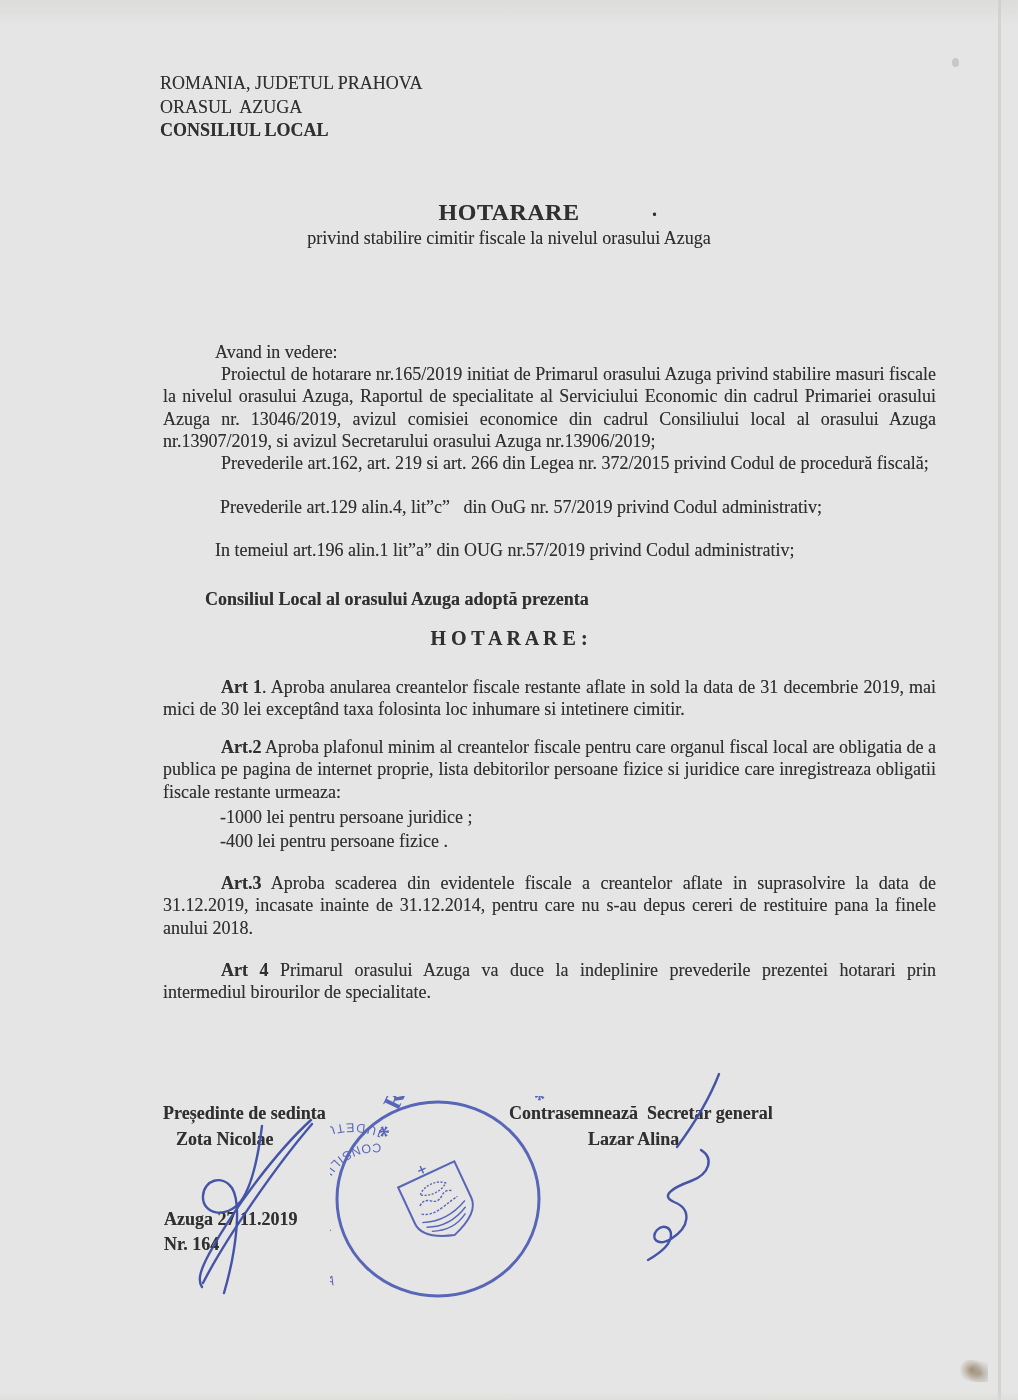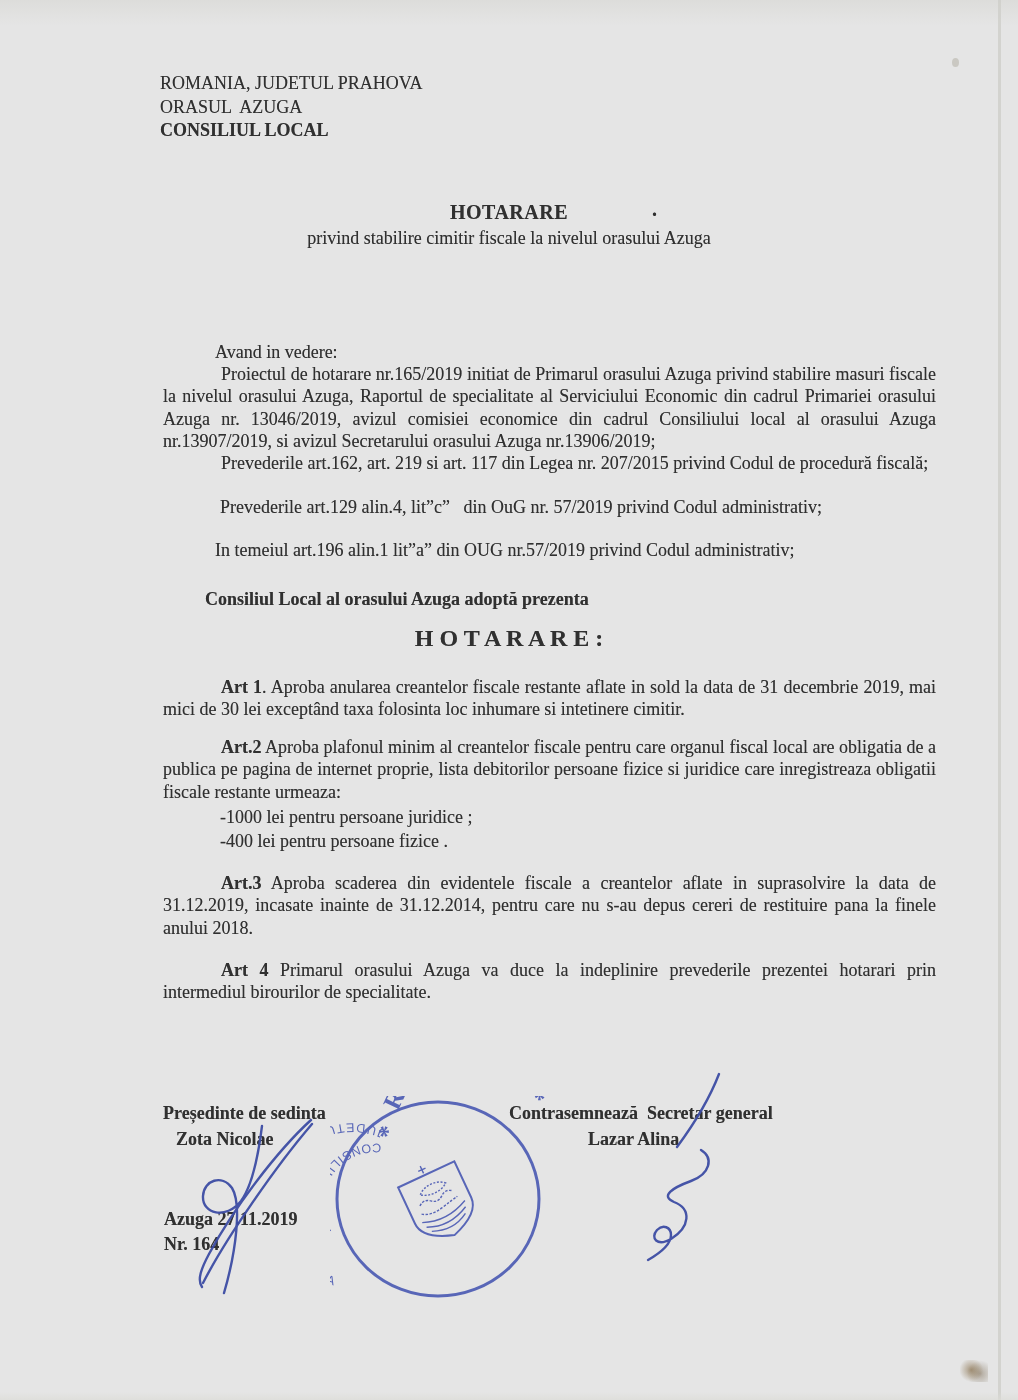--- a/index.html
+++ b/index.html
@@ -9,31 +9,31 @@
     color:#303030;
   }
   .abs { position:absolute; }
   .b { font-weight:bold; }
   .pre { white-space:pre-wrap; }
   .txt { font-size:18px; line-height:22.4px; text-shadow:0 0 0.4px rgba(40,40,40,.45); }
   .para { left:163px; width:773px; text-align:justify; }
   .ind { text-indent:58px; }
 
   #letterhead { left:160px; top:72px; line-height:23.5px; }
-  #title-main { left:0; top:201px; width:1018px; text-align:center; font-size:20px; letter-spacing:.5px; }
+  #title-main { left:0; top:201px; width:1018px; text-align:center; font-size:24px; letter-spacing:.5px; }
   #title-mark { left:652px; top:198px; font-size:20px; }
   #title-sub { left:0; top:227px; width:1018px; text-align:center; }
 
   #intro   { top:341px; left:163px; text-indent:52px; }
   #p-proiect { top:363px; }
   #p-prev1 { top:452px; }
   #p-prev2 { top:496px; left:163px; text-indent:57px; }
   #p-temei { top:539px; left:163px; text-indent:52px; }
   #adopt   { top:588px; left:163px; text-indent:42px; }
-  #heading { top:627px; left:0; width:1018px; text-align:center; font-size:24px; }
+  #heading { top:627px; left:0; width:1018px; text-align:center; font-size:20px; }
   #art1 { top:676px; }
   #art2 { top:736px; }
   #list1 { top:806px; left:163px; text-indent:57px; }
   #list2 { top:830px; left:163px; text-indent:57px; }
   #art3 { top:872px; }
   #art4 { top:959px; }
 
   #sig-left-role  { left:163px; top:1102px; }
   #sig-left-name  { left:176px; top:1128px; }
   #sig-right-role { left:509px; top:1102px; }
@@ -73,21 +73,21 @@
     <div class="pre">ORASUL  AZUGA</div>
     <div class="pre b">CONSILIUL LOCAL</div>
   </div>
 
   <div class="abs txt b" id="title-main">HOTARARE</div>
   <div class="abs txt b" id="title-mark">.</div>
   <div class="abs txt" id="title-sub">privind stabilire cimitir fiscale la nivelul orasului Azuga</div>
 
   <div class="abs txt" id="intro">Avand in vedere:</div>
   <div class="abs txt para ind" id="p-proiect">Proiectul de hotarare nr.165/2019 initiat de Primarul orasului Azuga privind stabilire masuri fiscale la nivelul orasului Azuga,  Raportul de specialitate al Serviciului Economic din cadrul Primariei orasului Azuga nr. 13046/2019, avizul comisiei economice din cadrul Consiliului local al orasului Azuga nr.13907/2019, si avizul Secretarului orasului Azuga nr.13906/2019;</div>
-  <div class="abs txt para ind" id="p-prev1">Prevederile art.162, art. 219 si art. 117 din Legea nr. 207/2015 privind  Codul de procedură fiscală;</div>
+  <div class="abs txt para ind" id="p-prev1">Prevederile art.162, art. 219 si art. 266 din Legea nr. 372/2015 privind  Codul de procedură fiscală;</div>
   <div class="abs txt pre" id="p-prev2">Prevederile art.129 alin.4, lit”c”   din OuG nr. 57/2019 privind Codul administrativ;</div>
   <div class="abs txt" id="p-temei">In temeiul art.196 alin.1 lit”a” din OUG nr.57/2019 privind Codul administrativ;</div>
   <div class="abs txt b" id="adopt">Consiliul Local al orasului Azuga adoptă prezenta</div>
   <div class="abs txt b" id="heading">H O T A R A R E :</div>
 
   <div class="abs txt para ind" id="art1">
     <span class="b">Art 1</span><span>. Aproba  anularea creantelor fiscale restante aflate in sold la data de 31 decembrie 2019,  mai mici de 30 lei exceptând taxa folosinta loc inhumare si intetinere cimitir.</span>
   </div>
   <div class="abs txt para ind" id="art2">
     <span class="b">Art.2</span><span> Aproba  plafonul minim al creantelor fiscale pentru care organul fiscal local are obligatia de a publica pe pagina de internet proprie, lista debitorilor persoane fizice si juridice care inregistreaza obligatii fiscale restante urmeaza:</span>

